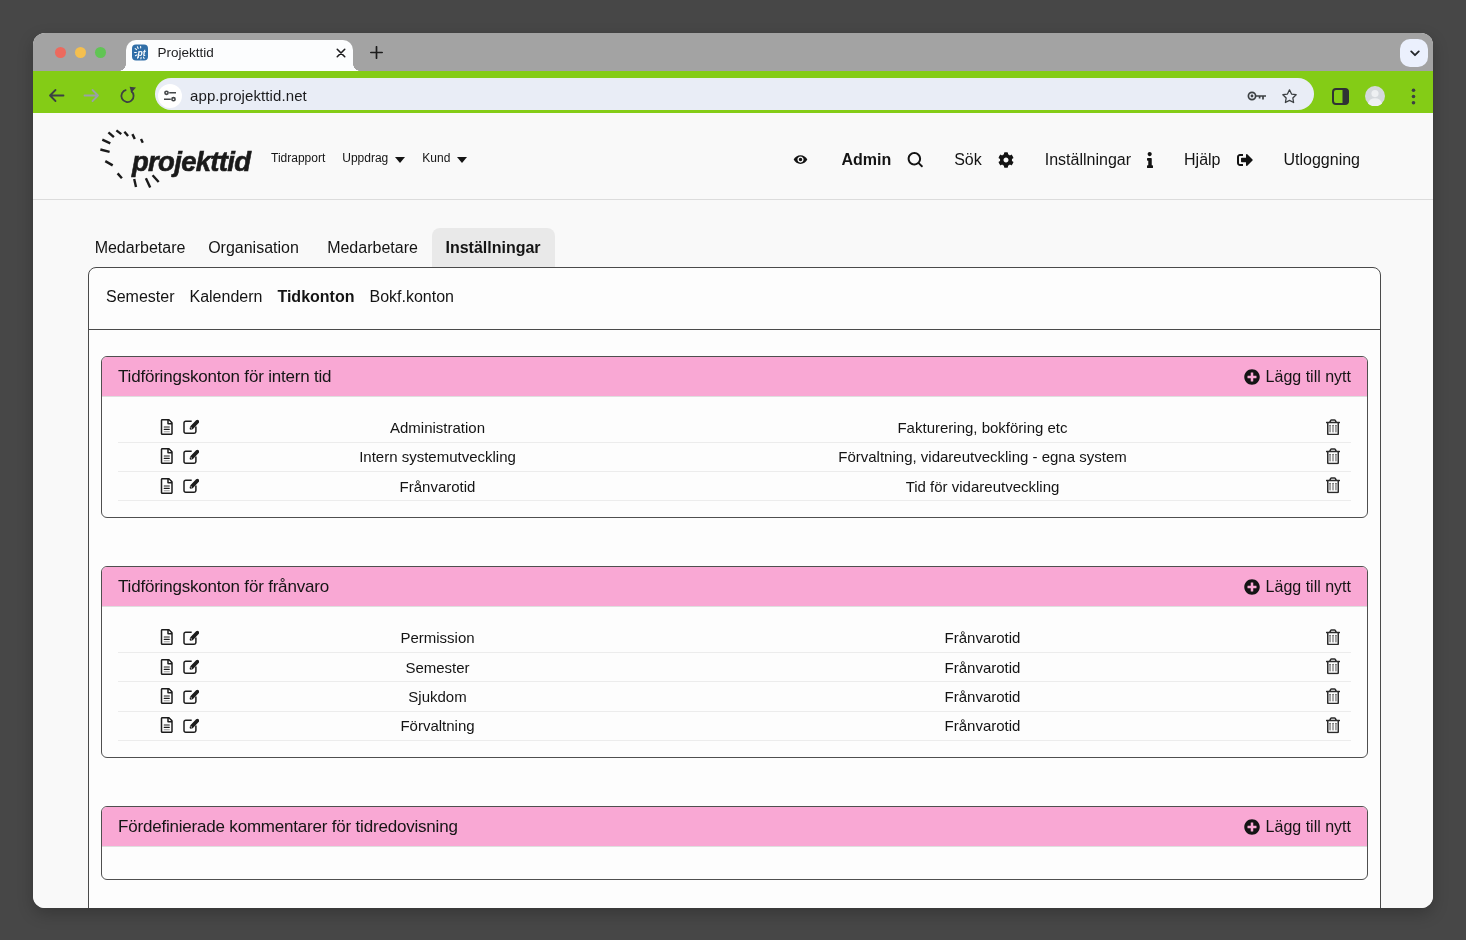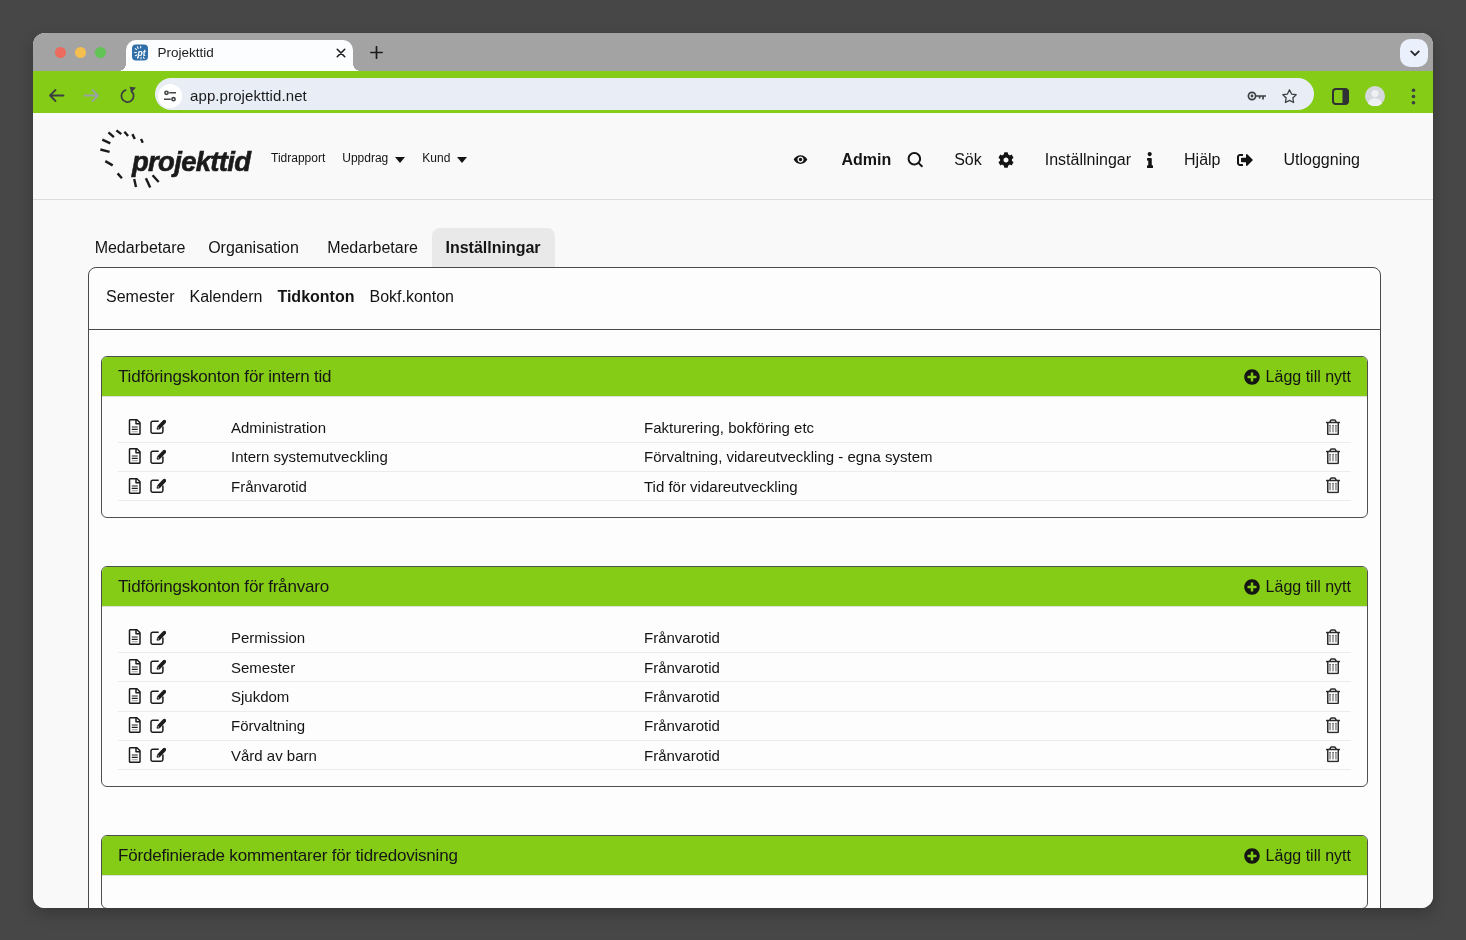--- a/index.html
+++ b/index.html
@@ -39,25 +39,25 @@
 .maintabs { position:absolute; left:53.5px; top:115px; height:40px; display:flex; font-size:16px; color:#141414; }
 .mtab { text-align:center; line-height:39px; height:39px; }
 .mtab.active { background:#e9e9e9; border-radius:8px 8px 0 0; font-weight:bold; }
 
 .outerbox { position:absolute; left:55px; top:154px; width:1293px; height:900px;
   border:1px solid #4a4a4a; border-radius:8px; background:#fdfdfd; }
 .subnav { height:62px; border-bottom:1px solid #4a4a4a; display:flex; align-items:center; padding-left:17px; padding-bottom:4px; font-size:16px; color:#141414; }
 .subnav span { margin-right:15px; }
 .cards { padding:26px 12px 40px 12px; }
 .card { border:1px solid #4f4f4f; border-radius:6px; background:#fdfdfd; margin-bottom:48px; overflow:hidden; }
-.card-h { height:40px; background:#84cc16; border-bottom:1px solid #dfdfdf; display:flex; align-items:center; padding:0 16px; }
+.card-h { height:40px; background:#f9a8d4; border-bottom:1px solid #dfdfdf; display:flex; align-items:center; padding:0 16px; }
 .card-h .ttl { font-size:17px; color:#161616; letter-spacing:-0.2px; }
 .card-h .add { margin-left:auto; font-size:16px; color:#141414; display:flex; align-items:center; }
 .card-h .add svg { margin-right:6px; }
-.card-b { padding:16px 16px 16px 16px; }
+.card-b { padding:16px 16px 16px 16px;text-align:center; }
 table { width:100%; border-collapse:collapse; table-layout:fixed; font-size:15px; color:#141414; }
 td { height:29.3px; border-bottom:1px solid #ececec; vertical-align:middle; padding:0; }
 td.c1 { width:113px; padding-left:9.5px; }
 td.c2 { width:413px; }
 td.c4 { width:30px; text-align:right; padding-right:11px; }
 .ic { display:inline-block; vertical-align:middle; position:relative; top:-1.5px; }
 .ic + .ic { margin-left:9px; }
 </style>
 </head>
 <body>
@@ -303,32 +303,20 @@
                         <use href="#docico"></use>
                       </svg><svg class="ic" width="16" height="15">
                         <use href="#editico"></use>
                       </svg></td>
                     <td class="c2">Förvaltning</td>
                     <td class="c3">Frånvarotid</td>
                     <td class="c4"><svg class="ic" width="14" height="16.5">
                         <use href="#trashico"></use>
                       </svg></td>
                   </tr>
-              <tr>
-                    <td class="c1"><svg class="ic" width="13.5" height="16">
-                        <use href="#docico"></use>
-                      </svg><svg class="ic" width="16" height="15">
-                        <use href="#editico"></use>
-                      </svg></td>
-                    <td class="c2">Vård av barn</td>
-                    <td class="c3">Frånvarotid</td>
-                    <td class="c4"><svg class="ic" width="14" height="16.5">
-                        <use href="#trashico"></use>
-                      </svg></td>
-                  </tr>
             </tbody>
               </table>
           </div>
         </div>
         <div class="card">
           <div class="card-h">
               <span class="ttl">Fördefinierade kommentarer för tidredovisning</span>
             <span class="add"><svg width="16" height="16" viewBox="0 0 512 512">
                   <path fill="#141414" d="M256 8C119 8 8 119 8 256s111 248 248 248 248-111 248-248S393 8 256 8zm144 276c0 6.6-5.4 12-12 12h-92v92c0 6.6-5.4 12-12 12h-56c-6.6 0-12-5.4-12-12v-92h-92c-6.6 0-12-5.4-12-12v-56c0-6.6 5.4-12 12-12h92v-92c0-6.6 5.4-12 12-12h56c6.6 0 12 5.4 12 12v92h92c6.6 0 12 5.4 12 12v56z"></path>
                 </svg>Lägg till nytt</span>

